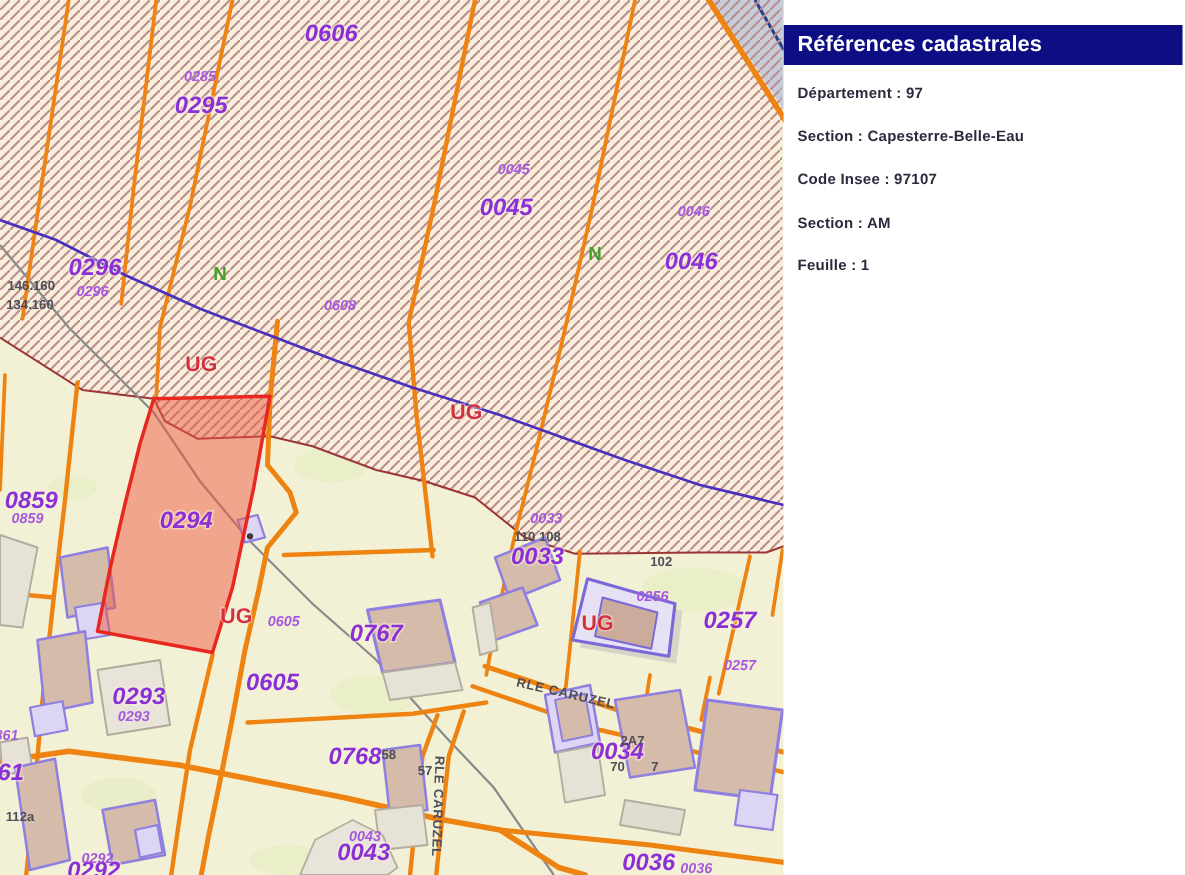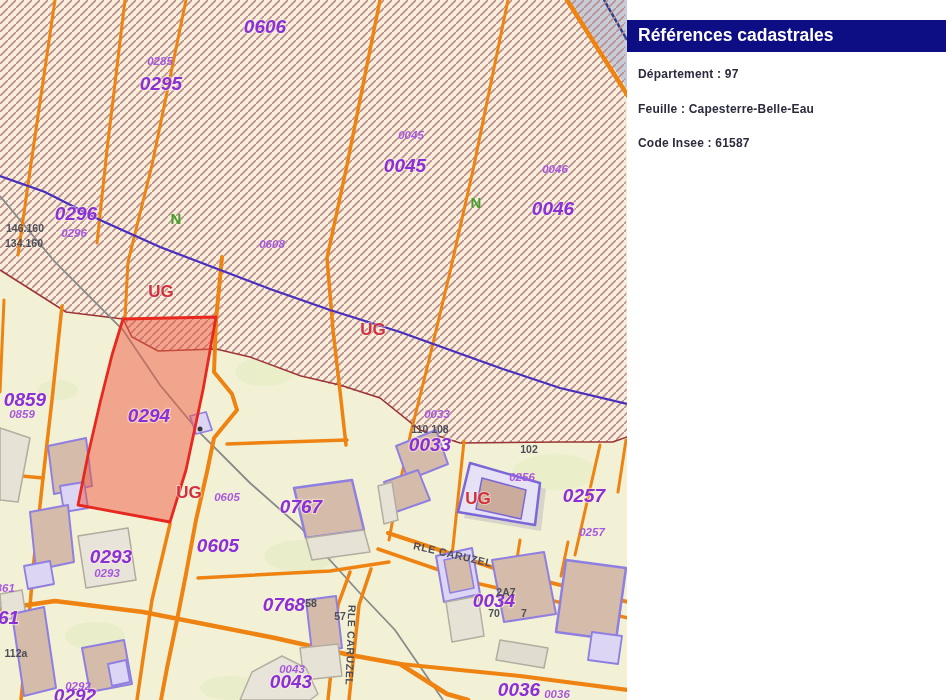--- a/index.html
+++ b/index.html
@@ -185,17 +185,19 @@
         <text x="176" y="224" class="lbl n">N</text>
         <text x="476" y="208" class="lbl n">N</text>
         <text x="452" y="558" class="lbl street" transform="rotate(13 452 558)">RLE CARUZEL</text>
         <text x="347" y="645" class="lbl street" transform="rotate(92 347 645)">RLE CARUZEL</text>
       </svg>
   </div>
 
   <div class="panel">
     <div class="panel-header">Références cadastrales</div>
     <div class="panel-row first">Département : 97</div>
-    <div class="panel-row">Feuille : Capesterre-Belle-Eau</div>
-    <div class="panel-row">Code Insee : 61587</div>
+    <div class="panel-row">Section : Capesterre-Belle-Eau</div>
+    <div class="panel-row">Code Insee : 97107</div>
+    <div class="panel-row">Section : AM</div>
+    <div class="panel-row">Feuille : 1</div>
   </div>
 
 </div>
 
 </body></html>

